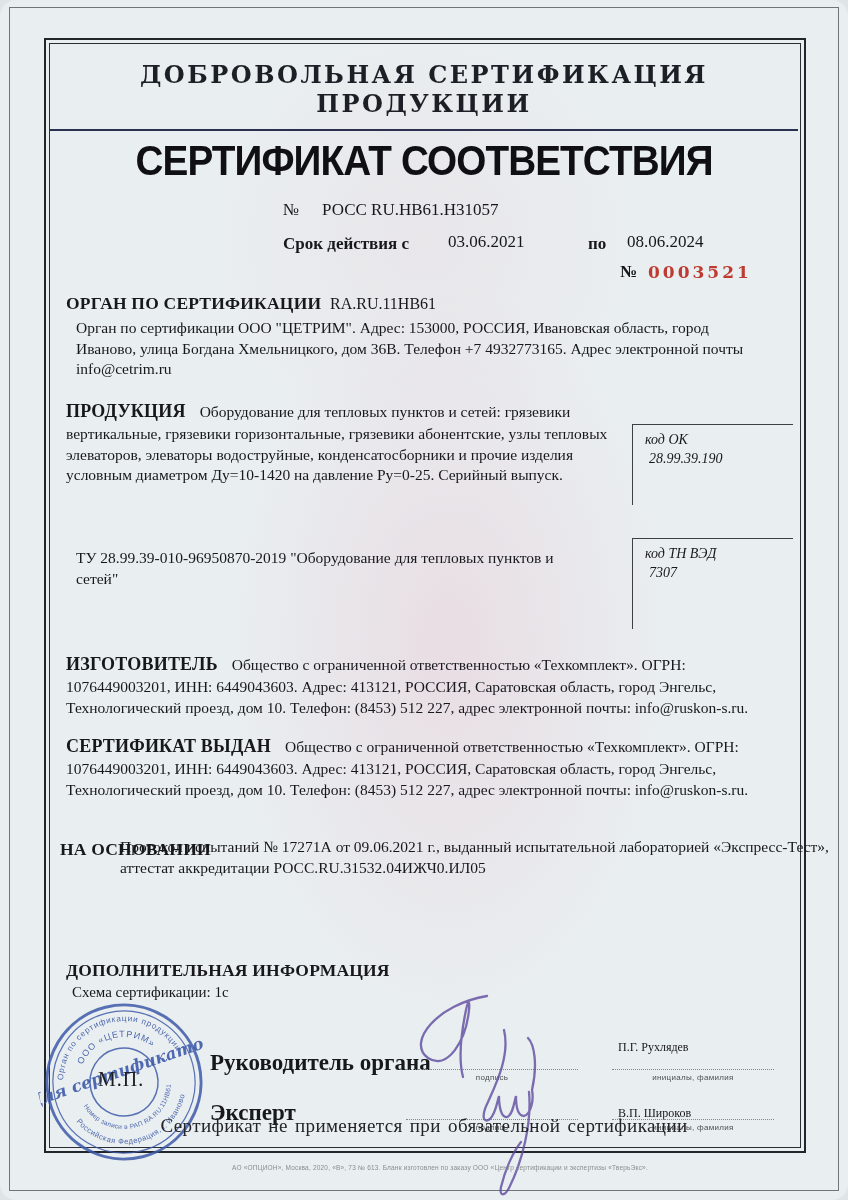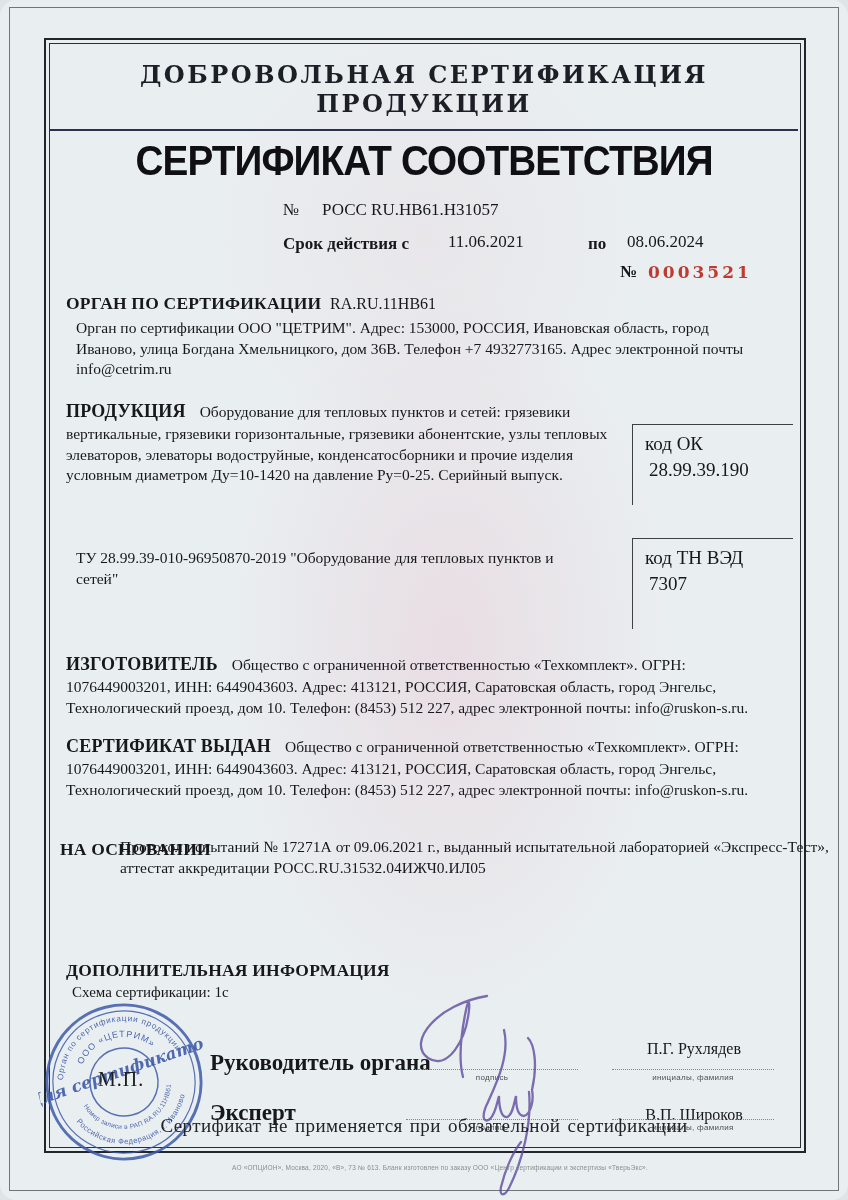--- a/index.html
+++ b/index.html
@@ -26,26 +26,26 @@
     transform:scaleX(.9);color:#101014;
   }
   .t17{font-size:17px;}
   .t16{font-size:16px;}
   .t15{font-size:15.5px;line-height:1.33;}
   .b{font-weight:bold;}
   .sec-label{font-weight:bold;font-size:17.5px;letter-spacing:.2px;}
   .serial{font-family:"DejaVu Serif", serif;font-weight:bold;font-size:17px;letter-spacing:3px;color:#bf3a31;}
   .code-box{
     border-top:1.5px solid #3c4240;border-left:1.5px solid #3c4240;
-    padding:6px 8px 0 12px;font-size:19px;line-height:1.35;
+    padding:6px 8px 0 12px;font-size:14px;line-height:1.35;font-style:italic;
   }
   .sig-role{font-weight:bold;font-size:23px;}
   .sig-line{border-bottom:1px dotted #82888c;height:0;}
   .sig-caption{font-family:"Liberation Sans", sans-serif;font-size:8px;color:#4c5156;letter-spacing:.3px;text-align:center;}
-  .sig-name{font-size:16px;text-align:center;}
+  .sig-name{font-size:12px;}
   .disclaimer{left:0;top:1115px;width:848px;text-align:center;font-size:19px;letter-spacing:.4px;word-spacing:2px;color:#23242a;}
   .print-info{left:0;top:1164px;width:880px;text-align:center;font-family:"Liberation Sans", sans-serif;font-size:6.5px;color:#8a8d91;letter-spacing:.2px;}
   .mp{font-size:20px;letter-spacing:1px;color:#1c1d22;}
   .stamp{position:absolute;left:38px;top:996px;transform:rotate(-14deg);}
   .ink{position:absolute;left:0;top:0;pointer-events:none;}
 </style>
 </head>
 <body>
 
 <div class="page">
@@ -56,21 +56,21 @@
   </div>
 
   <div class="abs doc-header">ДОБРОВОЛЬНАЯ СЕРТИФИКАЦИЯ ПРОДУКЦИИ</div>
   <div class="abs header-rule"></div>
   <div class="abs doc-title">СЕРТИФИКАТ СООТВЕТСТВИЯ</div>
 
   <span class="abs t17" style="left:283px;top:200px;">№</span>
   <span class="abs t17" style="left:322px;top:200px;">РОСС RU.НВ61.Н31057</span>
 
   <span class="abs t17 b" style="left:283px;top:234px;">Срок действия с</span>
-  <span class="abs t17" style="left:448px;top:232px;">11.06.2021</span>
+  <span class="abs t17" style="left:448px;top:232px;">03.06.2021</span>
   <span class="abs t17 b" style="left:588px;top:234px;">по</span>
   <span class="abs t17" style="left:627px;top:232px;">08.06.2024</span>
 
   <span class="abs t17 b" style="left:620px;top:262px;">№</span>
   <span class="abs serial" style="left:648px;top:262px;">0003521</span>
 
   <span class="abs sec-label" style="left:66px;top:293px;">ОРГАН ПО СЕРТИФИКАЦИИ</span>
   <span class="abs t16" style="left:330px;top:295px;">RA.RU.11НВ61</span>
   <div class="abs t15" style="left:76px;top:318px;width:694px;">Орган по сертификации ООО "ЦЕТРИМ". Адрес: 153000, РОССИЯ, Ивановская область, город Иваново, улица Богдана Хмельницкого, дом 36В. Телефон +7 4932773165. Адрес электронной почты info@cetrim.ru</div>
 

